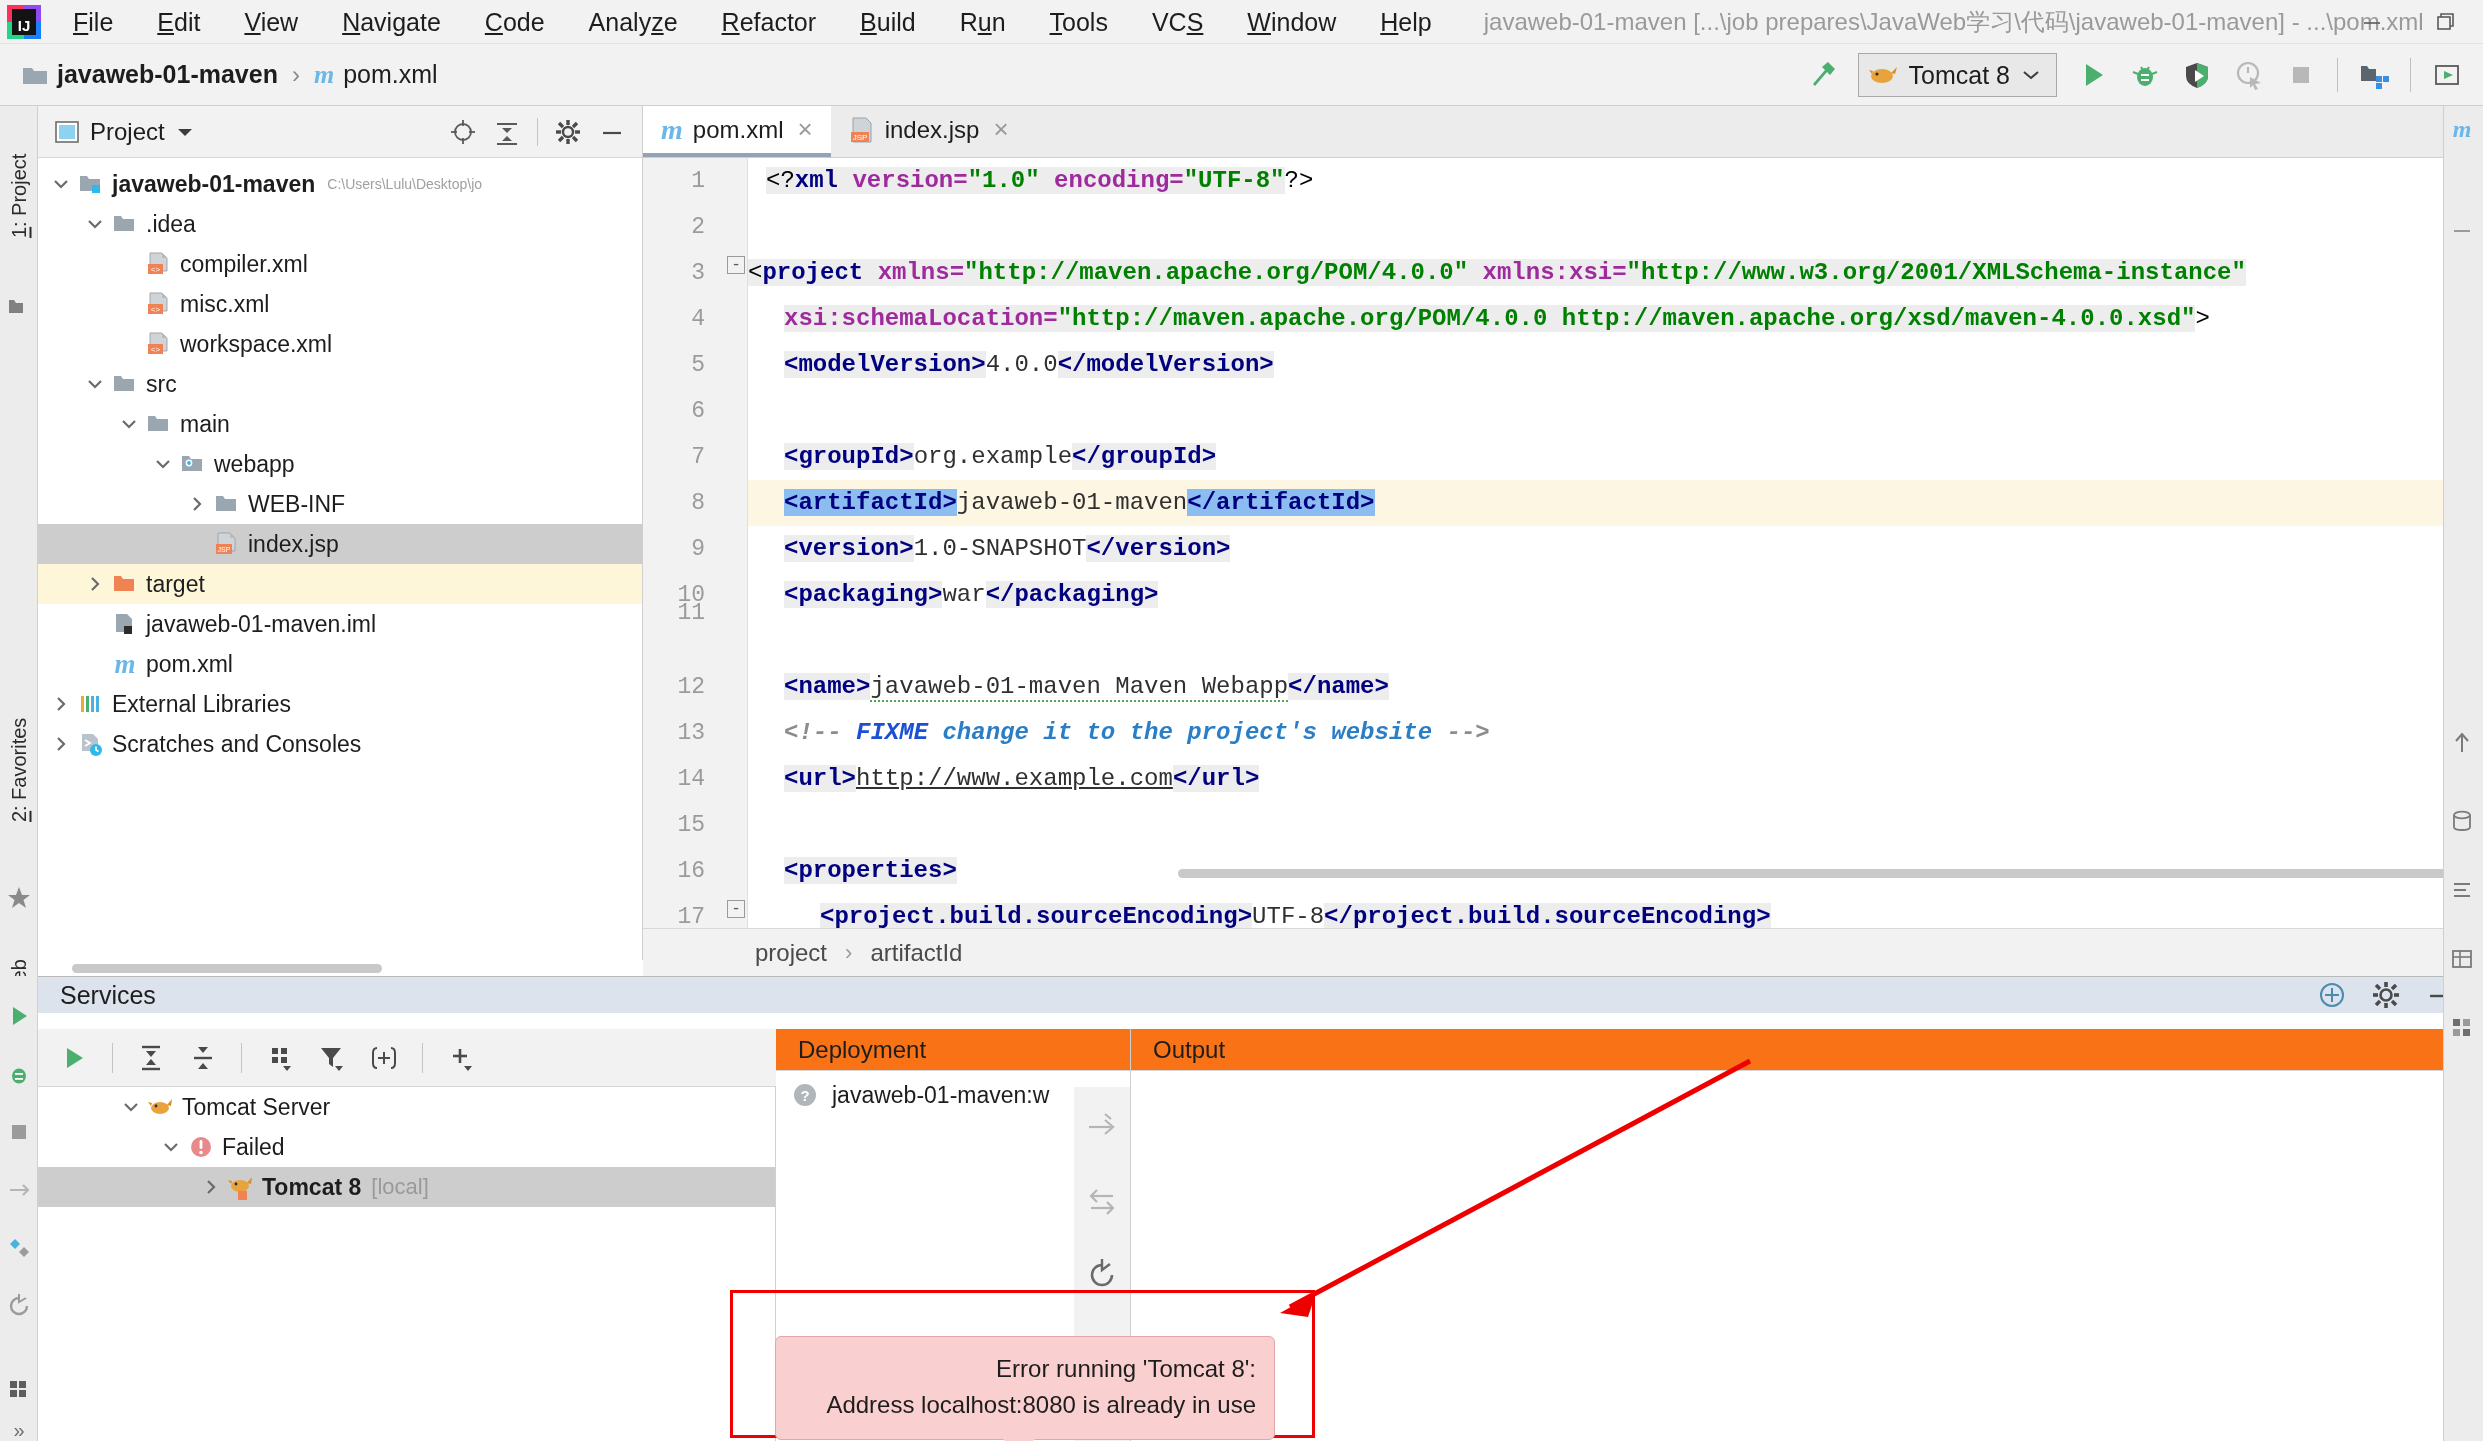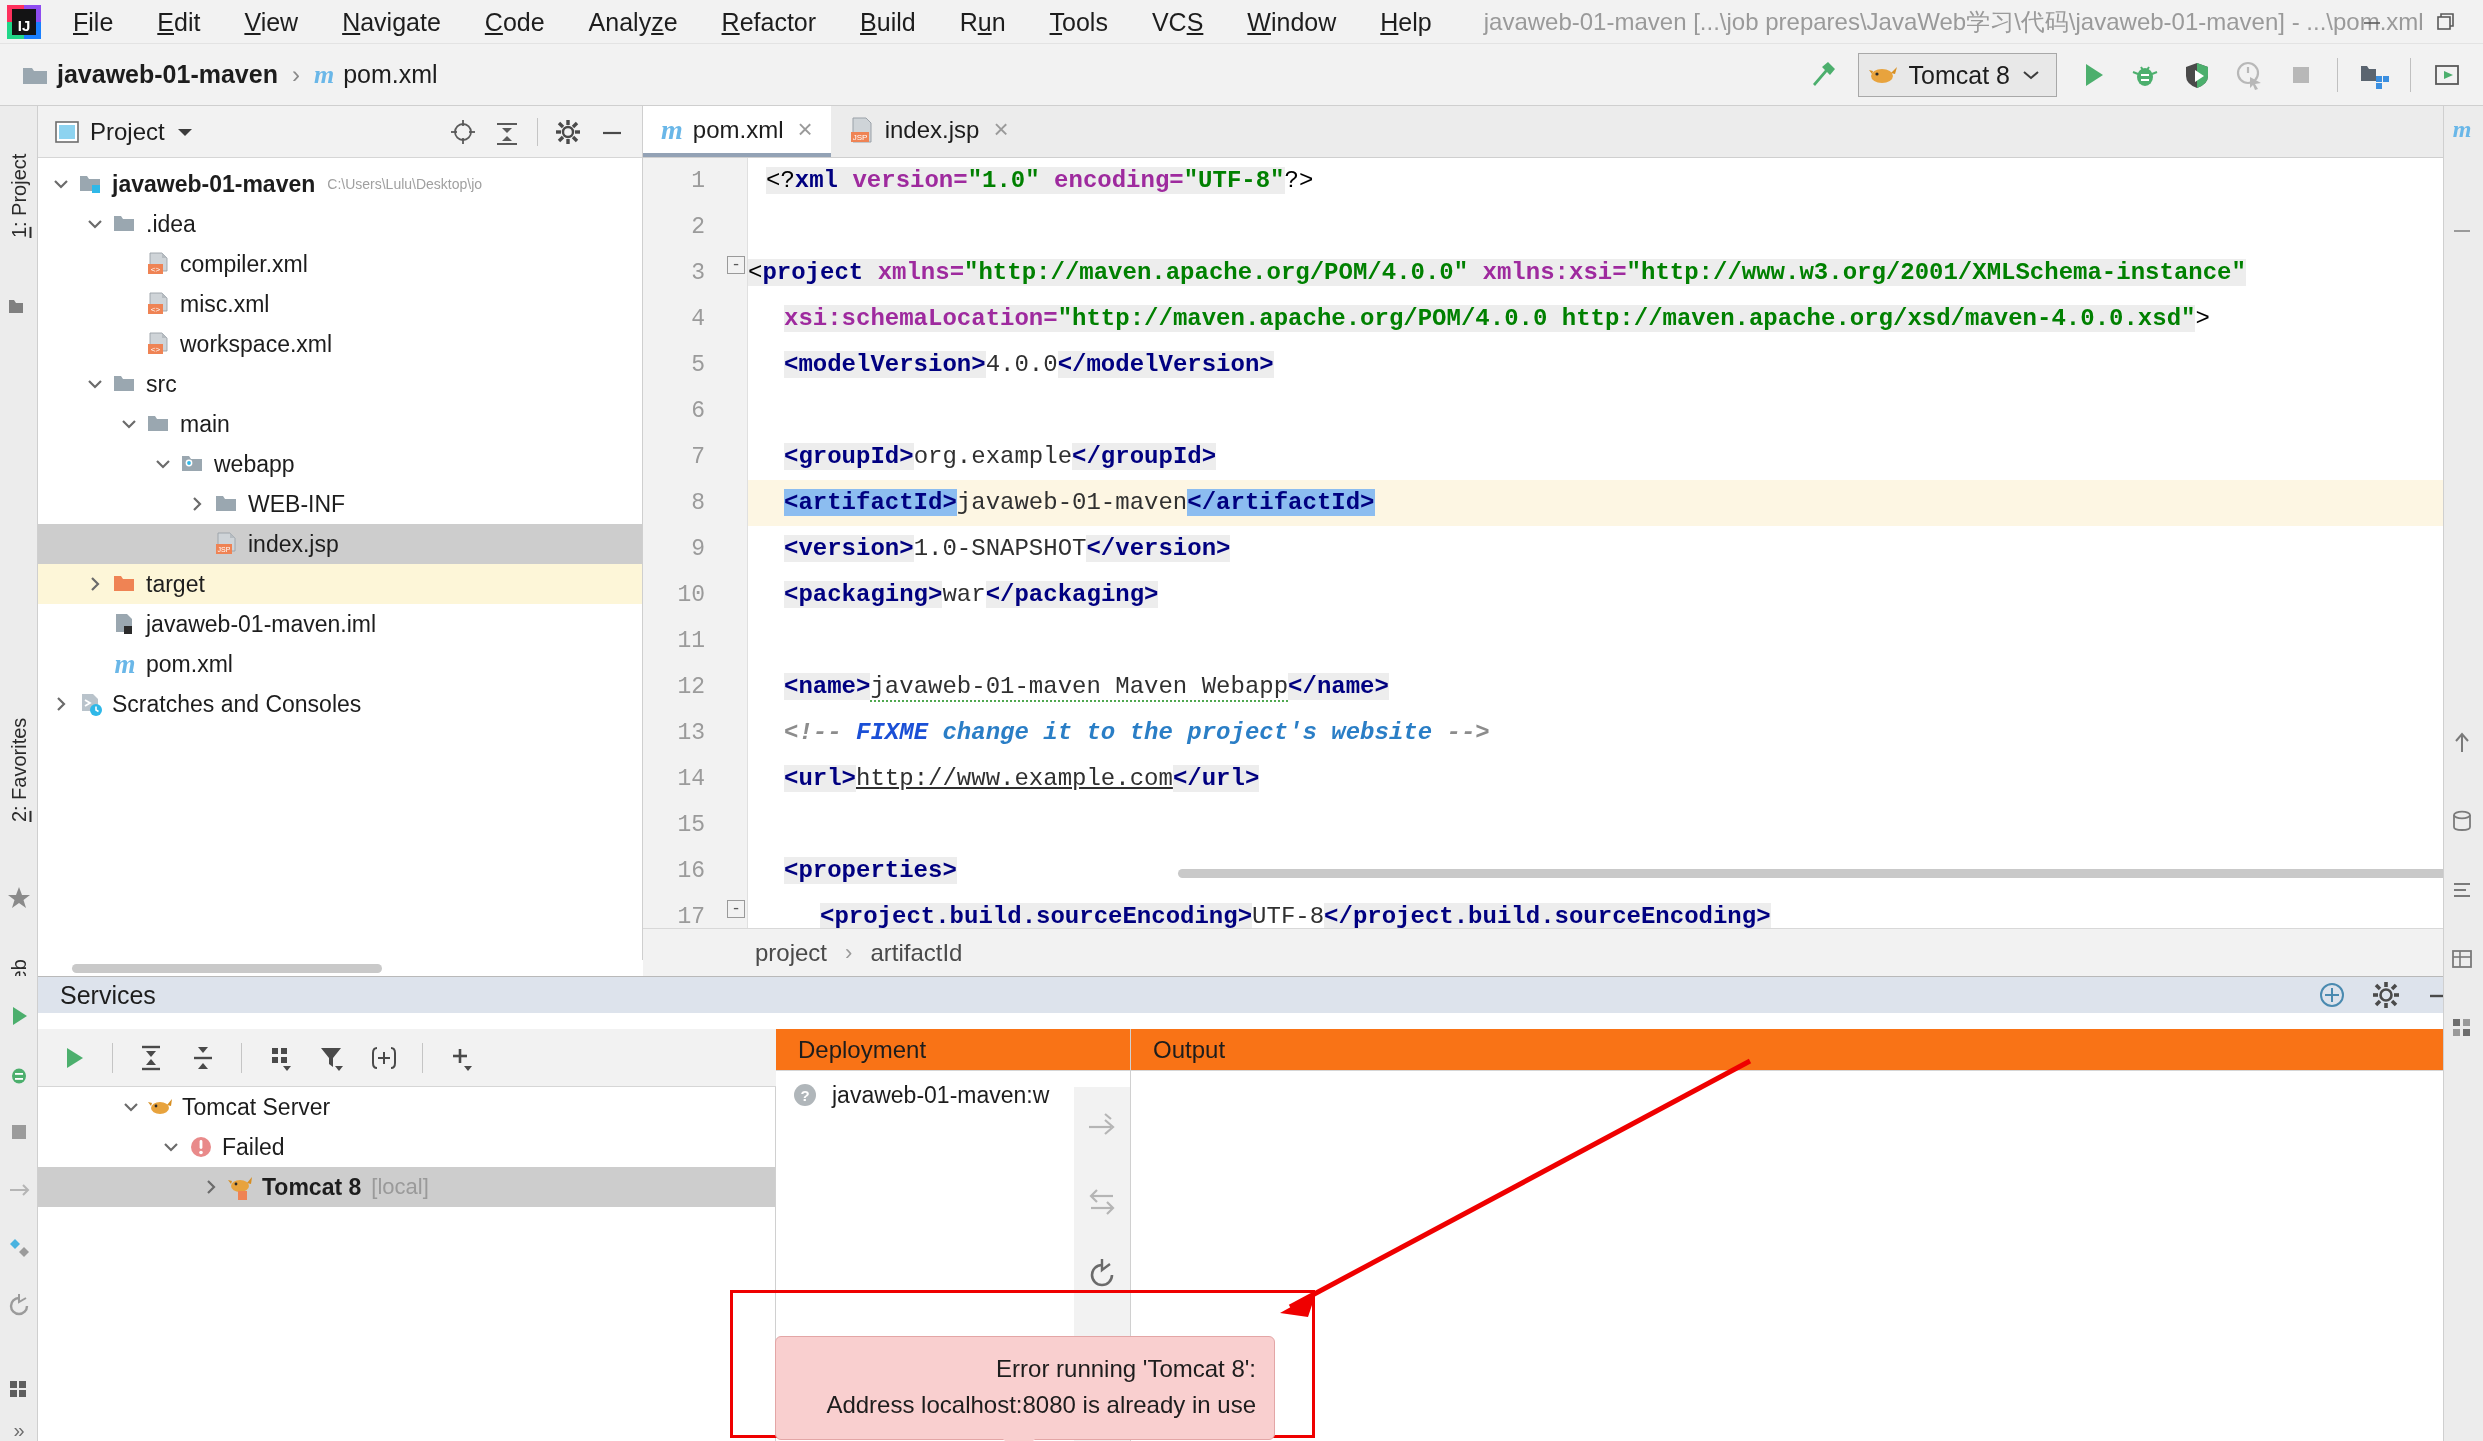--- a/index.html
+++ b/index.html
@@ -666,20 +666,36 @@
           <span class="tlabel">pom.xml</span>
         </div>
         <div class="tnode" style="padding-left: 8px;">
           <span class="twist">
             <svg width="20" height="20" viewBox="0 0 20 20">
               <polyline points="7,4 13,10 7,16" fill="none" stroke="#6b6b6b" stroke-width="2.2"></polyline>
             </svg>
           </span>
           <span class="ticon">
             <svg width="26" height="26" viewBox="0 0 26 26">
+              <rect x="3" y="5" width="3" height="16" fill="#f0a63c"></rect>
+              <rect x="8" y="5" width="3" height="16" fill="#4caf6d"></rect>
+              <rect x="13" y="5" width="3" height="16" fill="#49b3e0"></rect>
+              <rect x="18" y="5" width="3" height="16" fill="#49b3e0"></rect>
+            </svg>
+          </span>
+          <span class="tlabel">External Libraries</span>
+        </div>
+        <div class="tnode" style="padding-left: 8px;">
+          <span class="twist">
+            <svg width="20" height="20" viewBox="0 0 20 20">
+              <polyline points="7,4 13,10 7,16" fill="none" stroke="#6b6b6b" stroke-width="2.2"></polyline>
+            </svg>
+          </span>
+          <span class="ticon">
+            <svg width="26" height="26" viewBox="0 0 26 26">
               <path d="M4 3 L15 3 L20 8 L20 20 L4 20 Z" fill="#b9c3cb"></path>
               <polyline points="7,9 12,12 7,15" fill="none" stroke="#fff" stroke-width="1.8"></polyline>
               <circle cx="18" cy="19" r="6" fill="#2fb8e8"></circle>
               <polyline points="18,15.5 18,19 20.5,20.5" fill="none" stroke="#fff" stroke-width="1.6"></polyline>
             </svg>
           </span>
           <span class="tlabel">Scratches and Consoles</span>
         </div>
       </div>
     <div class="pp-hscroll">
@@ -713,21 +729,21 @@
           <div class="ln" style="top: 0px;">1</div>
           <div class="ln" style="top: 46px;">2</div>
           <div class="ln" style="top: 92px;">3</div>
           <div class="ln" style="top: 138px;">4</div>
           <div class="ln" style="top: 184px;">5</div>
           <div class="ln" style="top: 230px;">6</div>
           <div class="ln" style="top: 276px;">7</div>
           <div class="ln" style="top: 322px;">8</div>
           <div class="ln" style="top: 368px;">9</div>
           <div class="ln" style="top: 414px;">10</div>
-          <div class="ln" style="top: 460px;">11</div>
+          <div class="ln" style="top: 432px;">11</div>
           <div class="ln" style="top: 506px;">12</div>
           <div class="ln" style="top: 552px;">13</div>
           <div class="ln" style="top: 598px;">14</div>
           <div class="ln" style="top: 644px;">15</div>
           <div class="ln" style="top: 690px;">16</div>
           <div class="ln" style="top: 736px;">17</div>
         </div>
       <div class="fold" style="top:98px;">-</div>
       <div class="fold" style="top:742px;">-</div>
 

